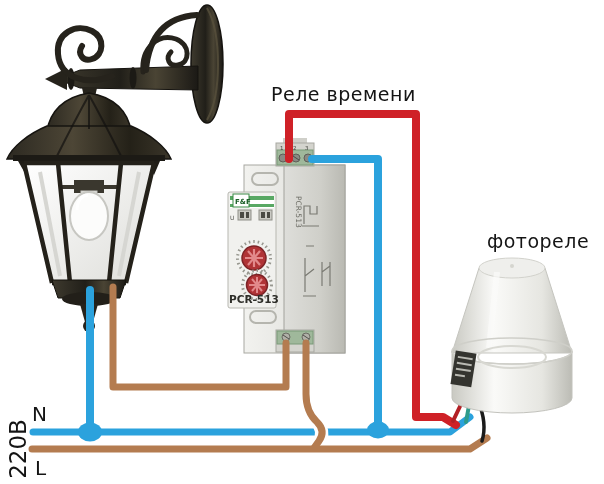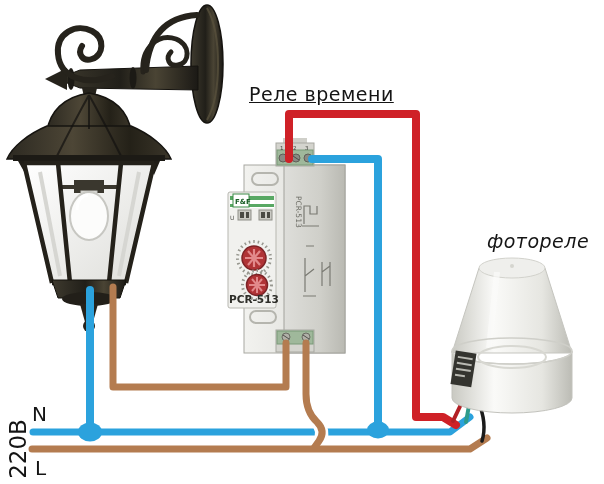--- a/index.html
+++ b/index.html
@@ -1,21 +1,21 @@
 <!DOCTYPE html>
 <html><head>
 <meta charset="utf-8">
 <style>
   html,body{margin:0;padding:0;background:#fff;}
   #stage{position:relative;width:604px;height:484px;background:#fff;overflow:hidden;
          font-family:"DejaVu Sans",sans-serif;}
   #stage svg{position:absolute;left:0;top:0;}
   .lbl{position:absolute;color:#141414;white-space:nowrap;}
-  #label-time-relay{left:249px;top:83px;font-size:19px;letter-spacing:.5px;text-decoration:underline;}
-  #label-photorelay{left:487px;top:230px;font-size:19px;letter-spacing:.5px;font-style:italic;}
+  #label-time-relay{left:271px;top:83px;font-size:19px;letter-spacing:.5px;}
+  #label-photorelay{left:487px;top:230px;font-size:19px;letter-spacing:.5px;}
   #label-voltage{left:-16px;top:436px;width:68px;text-align:center;font-size:23px;
                  transform:rotate(-90deg);transform-origin:center;}
   #label-neutral{left:32px;top:402px;font-size:20px;}
   #label-line{left:35px;top:456px;font-size:20px;}
   text{font-family:"DejaVu Sans",sans-serif;}
 </style>
 </head>
 <body>
 
 <div id="stage">

